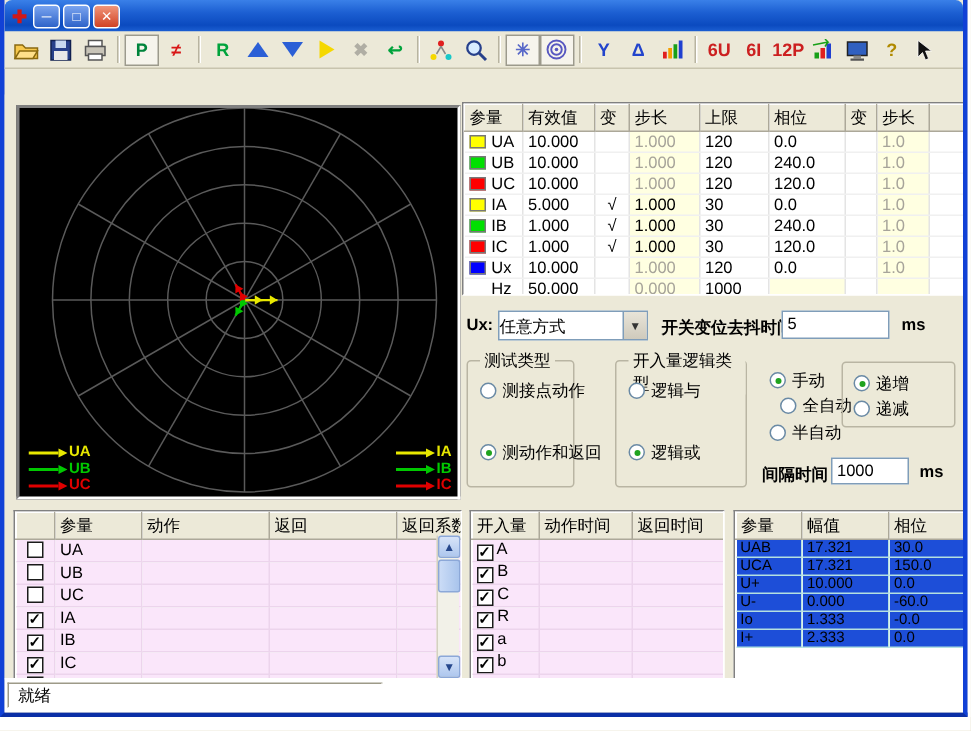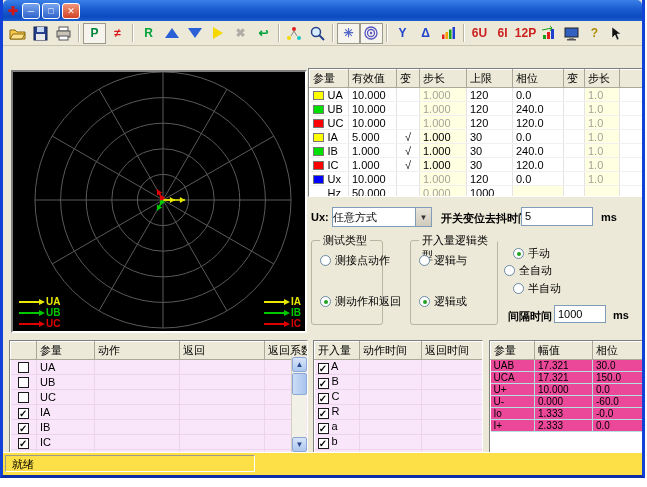--- a/index.html
+++ b/index.html
@@ -54,41 +54,41 @@
     background:#ECE9D8; font-size:11px; font-weight:normal; text-align:left; padding:1px 3px;
     border-right:1px solid #ACA899; border-bottom:1px solid #ACA899;
     border-top:1px solid #FFF; border-left:1px solid #FFF; white-space:nowrap; overflow:hidden;
   }
   td { font-size:11px; padding:0 3px; white-space:nowrap; overflow:hidden; height:14px; border-right:1px solid #E4E4E4; }
   .param-tbl td { border-bottom:1px solid #F0F0F0; }
   .swatch { display:inline-block; width:11px; height:9px; margin-right:4px; border:1px solid #777; vertical-align:-1px; }
   .yel-bg { background:#FFFFE1; } .gray-txt { color:#A7A49A; }
   
   .pink td { background:#FAE6FA; border-bottom:1px solid #ECD4EC; border-right:1px solid #ECD4EC; height:15px; }
-  .cyan td { background:#ec4899; border-bottom:1px solid #B4E0E0; border-right:1px solid #B4E0E0; height:11px; font-size:10px; }
+  .cyan td { background:#1d4ed8; border-bottom:1px solid #B4E0E0; border-right:1px solid #B4E0E0; height:11px; font-size:10px; }
   .chk { display:inline-block; width:11px; height:11px; background:#FFF; border:1px solid #1A1A1A; box-shadow:inset 0 0 0 1px #FFF,inset 0 0 0 2px #9a9a9a00; font-size:10px; line-height:10px; text-align:center; font-weight:bold; color:#000; vertical-align:-2px; }
   
   .controls { position:absolute; left:305px; top:137px; width:337px; height:138px; font-size:11px; }
   .ctl-label { position:absolute; white-space:nowrap;font-weight:bold; }
   .textbox { position:absolute; background:#FFF; border-top:1px solid #7F9DB9; border-left:1px solid #7F9DB9; border-right:1px solid #7F9DB9; border-bottom:1px solid #7F9DB9; font-size:11px; padding:2px 3px; }
   .dropdown { position:absolute; background:#FFF; border:1px solid #7F9DB9; display:flex; align-items:center; }
   .dd-text { flex:1; padding:0 0; font-size:11px; }
   .dd-btn { width:16px; height:100%; background:linear-gradient(180deg,#E8E4D8,#CFCabc); border-left:1px solid #7F9DB9; display:flex; align-items:center; justify-content:center; font-size:8px; color:#333; }
   .groupbox { position:absolute; border:1px solid #B9B5A3; border-radius:3px; }
   .groupbox .gb-title { position:absolute; top:-8px; left:8px; background:#ECE9D8; padding:0 3px; font-size:11px; }
   .radio-row { position:absolute; display:flex; align-items:center; gap:4px; white-space:nowrap; }
   .radio { width:11px; height:11px; border-radius:50%; background:#FFF; border:1px solid #6A8AA5; position:relative; flex:0 0 auto; }
   .radio.on::after { content:""; position:absolute; left:2.5px; top:2.5px; width:4px; height:4px; border-radius:50%; background:#1FA31F; }
   
   .vscroll { position:absolute; right:1px; top:16px; bottom:1px; width:15px; background:#F2F1E8; border-left:1px solid #D4D0C0; }
   .vs-btn { position:absolute; left:0; width:15px; height:15px; background:linear-gradient(180deg,#D7E4F8,#AEC7EE); border:1px solid #8CA8D8; border-radius:2px; color:#27488C; font-size:8px; text-align:center; line-height:13px; }
   .vs-up { top:0; } .vs-dn { bottom:0; }
   .vs-thumb { position:absolute; left:0; top:16px; width:15px; height:22px; background:linear-gradient(90deg,#CBDCF6,#A9C4EC); border:1px solid #8CA8D8; border-radius:2px; }
   
-  .statusbar { position:absolute; left:0; bottom:0; width:100%; height:23px; background:#fde047; border-top:1px solid #FFF; display:flex; align-items:center; padding:2px 2px 3px 2px; font-size:11px; }
+  .statusbar { position:absolute; left:0; bottom:0; width:100%; height:23px; background:#ffffff; border-top:1px solid #FFF; display:flex; align-items:center; padding:2px 2px 3px 2px; font-size:11px; }
   .sb-panel { height:17px; line-height:16px; padding:0 6px; border:1px solid; border-color:#9D9A88 #FFF #FFF #9D9A88; margin-right:2px; white-space:nowrap; }
   .sb-ready { width:250px; }
   .sb-dot { color:#7A7A8A; font-size:10px; margin:0 3px 0 1px; }
 </style>
 </head>
 <body>
 
 <div class="window">
 
   <div class="titlebar">
@@ -432,29 +432,39 @@
         <div class="radio-row" style="left:8px; top:53px;">
           <span class="radio on"></span>
           <span>逻辑或</span>
         </div>
       </div>
 
       <div class="radio-row" style="left:205px; top:46px;">
         <span class="radio on"></span>
         <span>手动</span>
       </div>
-      <div class="radio-row" style="left:196px; top:63px;">
+      <div class="radio-row" style="left:212px; top:63px;">
         <span class="radio"></span>
         <span>全自动</span>
       </div>
       <div class="radio-row" style="left:205px; top:81px;">
         <span class="radio"></span>
         <span>半自动</span>
       </div>
 
+      <div class="groupbox" style="left:253px; top:41px; width:76px; height:44px;">
+        <div class="radio-row" style="left:7px; top:6px;">
+          <span class="radio on"></span>
+          <span>递增</span>
+        </div>
+        <div class="radio-row" style="left:7px; top:23px;">
+          <span class="radio"></span>
+          <span>递减</span>
+        </div>
+      </div>
 
       <span class="ctl-label" style="left:200px; top:109px;">间隔时间</span>
       <div class="textbox" style="left:246px; top:105px; width:52px; height:18px;">1000</div>
       <span class="ctl-label" style="left:305px; top:109px;">ms</span>
     </div>
 
     <div class="gridpanel" style="left:6px; top:277px; width:299px; height:114px;">
       <table class="pink" id="actionTable">
           <colgroup>
             <col style="width: 26px;">

